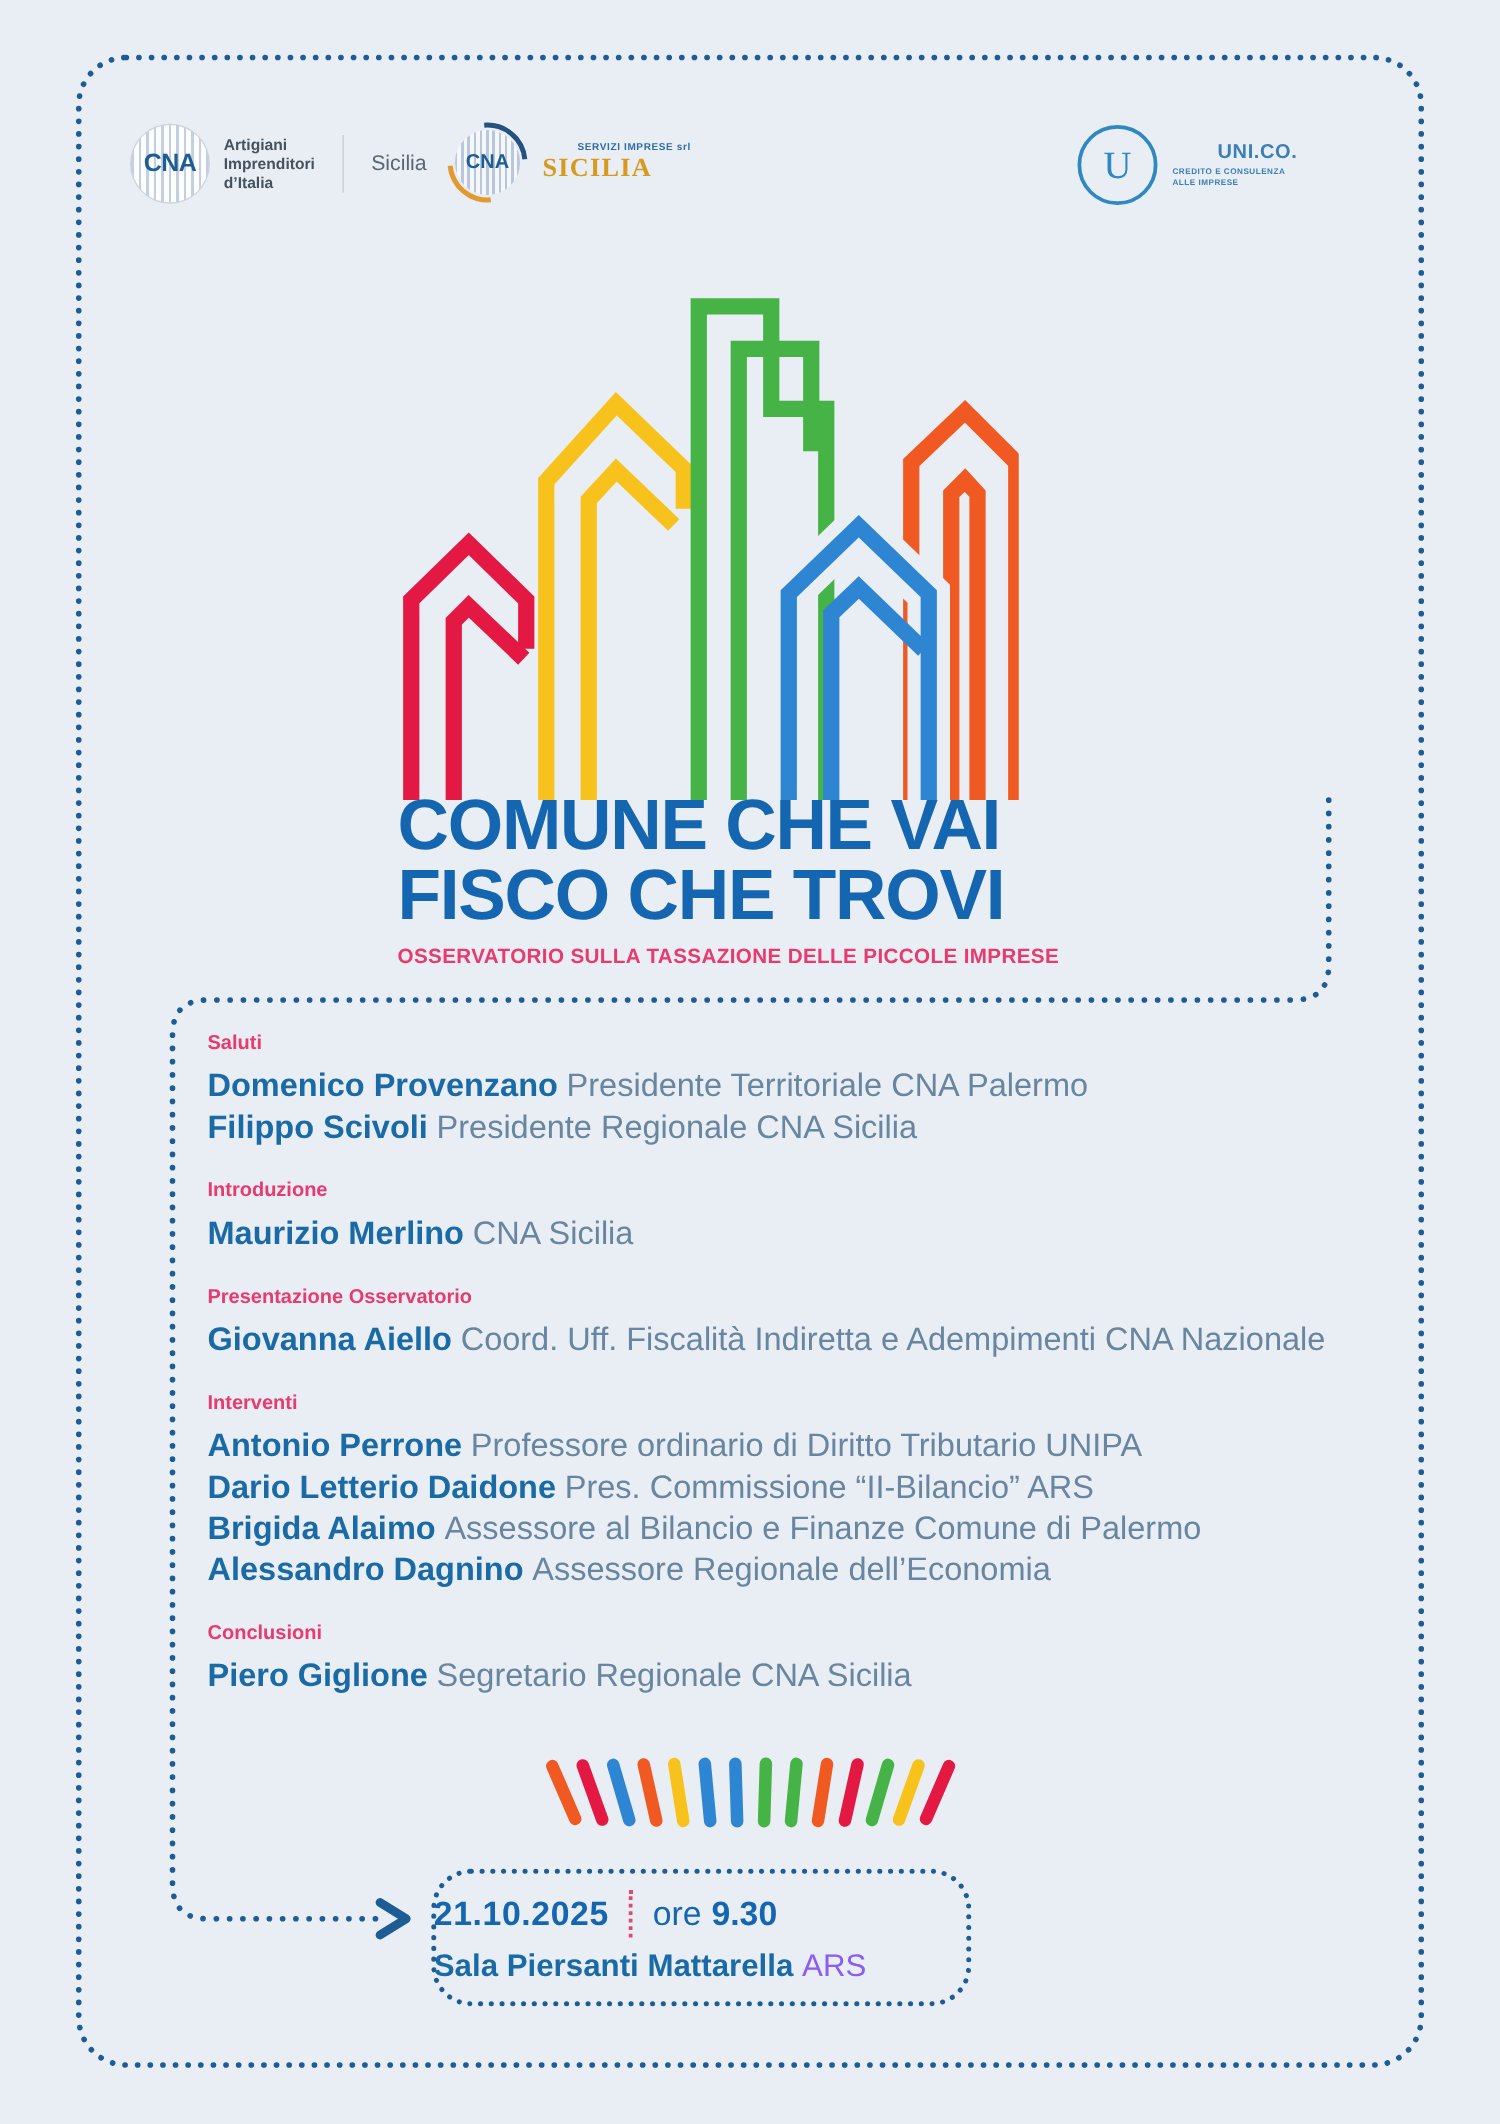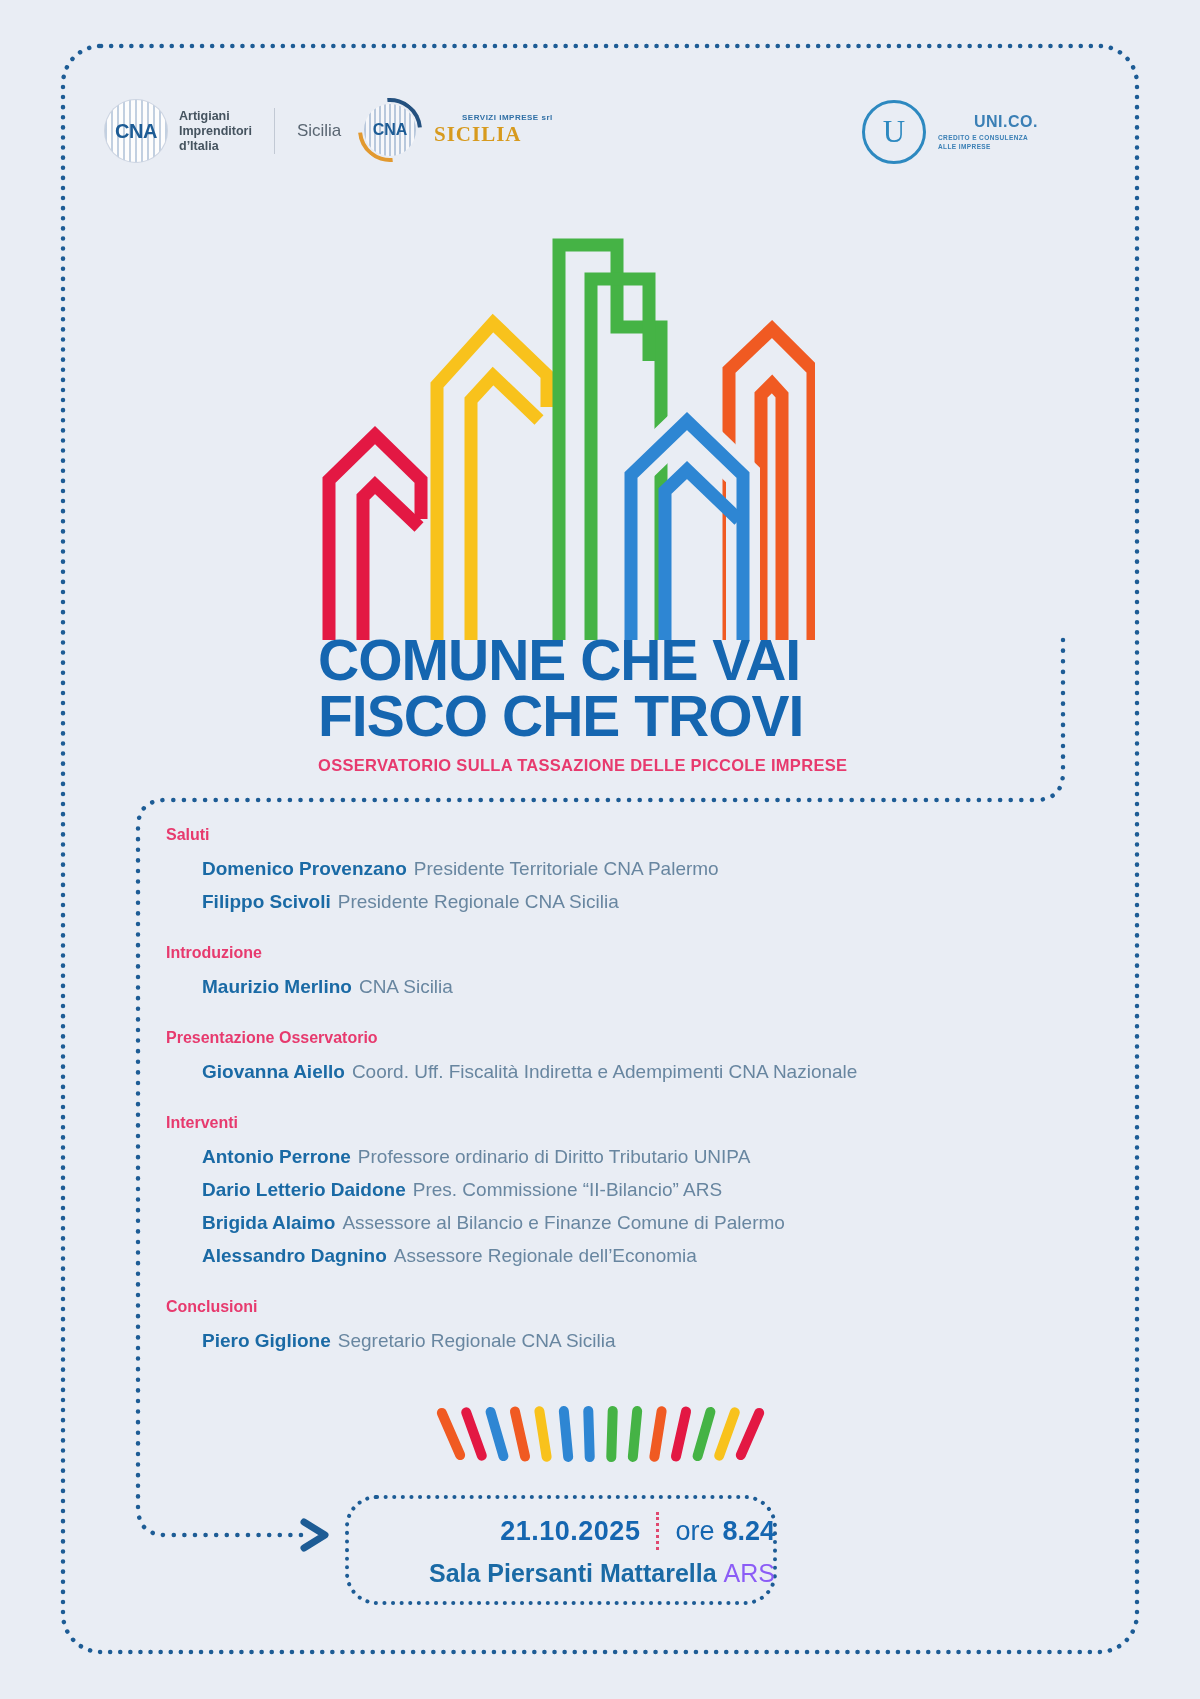--- a/index.html
+++ b/index.html
@@ -54,33 +54,33 @@
     margin-top:12px;text-align:left;font-size:16.5px;font-weight:bold;
     color:var(--accent_pink,#e73a6e);letter-spacing:.3px;white-space:nowrap;
   }
   
   .program{position:absolute;left:166px;top:812px;width:900px;}
   .sec-heading{
     font-size:16px;font-weight:800;color:var(--accent_pink,#e73a6e);
     margin-top:26px;margin-bottom:8px;
   }
   .sec-heading:first-child{margin-top:14px;}
-  .prog-item{font-size:19px;line-height:33px;white-space:nowrap;margin-left:36px;}
+  .prog-item{font-size:26px;line-height:33px;white-space:nowrap;}
   .prog-name{font-weight:bold;color:var(--name_blue,#1a6aa5);margin-right:7px;}
   .prog-role{color:var(--role_gray,#6886a0);}
   
   .strokes-row{
     position:absolute;left:0;top:1394px;width:1200px;height:80px;
     display:flex;align-items:center;justify-content:center;gap:13px;
   }
   .stroke{width:10px;height:56px;border-radius:6px;display:inline-block;}
   
   .date-box{
     position:absolute;left:347px;top:1497px;width:428px;height:106px;
-    display:flex;flex-direction:column;align-items:flex-end;justify-content:center;gap:9px;
+    display:flex;flex-direction:column;align-items:flex-start;justify-content:center;gap:9px;
   }
   .date-row{display:flex;align-items:center;font-size:27px;color:var(--title_blue,#1566b0);}
   .date-val{font-weight:800;letter-spacing:.5px;}
   .date-sep{width:0;height:38px;border-left:3px dotted #e0486f;margin:0 16px;}
   .time-label{font-weight:normal;margin-right:8px;}
   .time-val{font-weight:800;}
   .venue-row{font-size:25px;white-space:nowrap;}
   .venue-name{font-weight:800;color:var(--name_blue,#1a6aa5);}
   .venue-suffix{color:#8b5cf6;margin-left:7px;}
   svg{display:block;}
@@ -211,18 +211,18 @@
     <span class="stroke" style="background: rgb(69, 179, 69); transform: rotate(16.2deg);"></span>
     <span class="stroke" style="background: rgb(248, 194, 28); transform: rotate(19.8deg);"></span>
     <span class="stroke" style="background: rgb(227, 24, 67); transform: rotate(23.4deg);"></span>
   </div>
 
 <div class="date-box">
   <div class="date-row">
     <span class="date-val">21.10.2025</span>
     <span class="date-sep"></span>
     <span class="time-label">ore</span>
-    <span class="time-val">8.24</span>
+    <span class="time-val">9.30</span>
   </div>
   <div class="venue-row">
     <span class="venue-name">Sala Piersanti Mattarella</span><span class="venue-suffix">ARS</span>
   </div>
 </div>
 
 </body></html>

